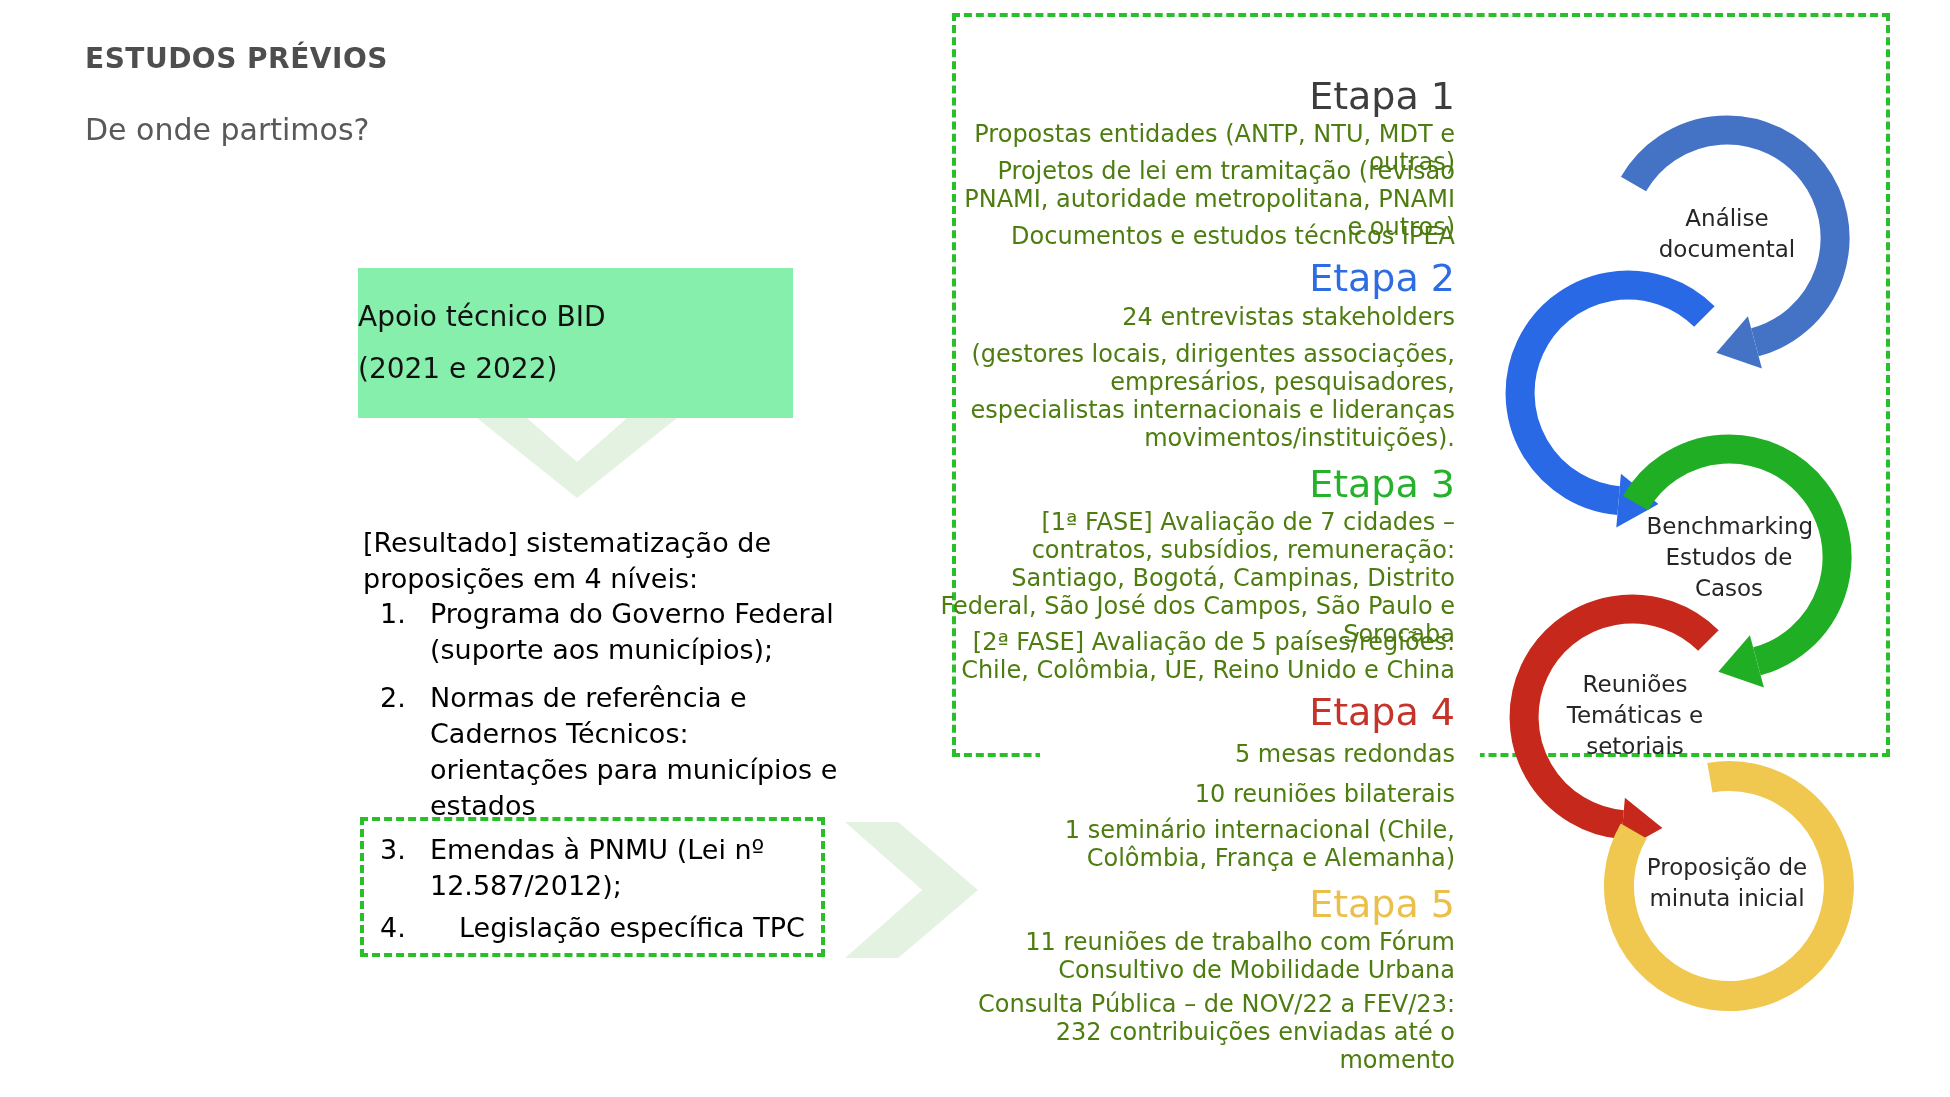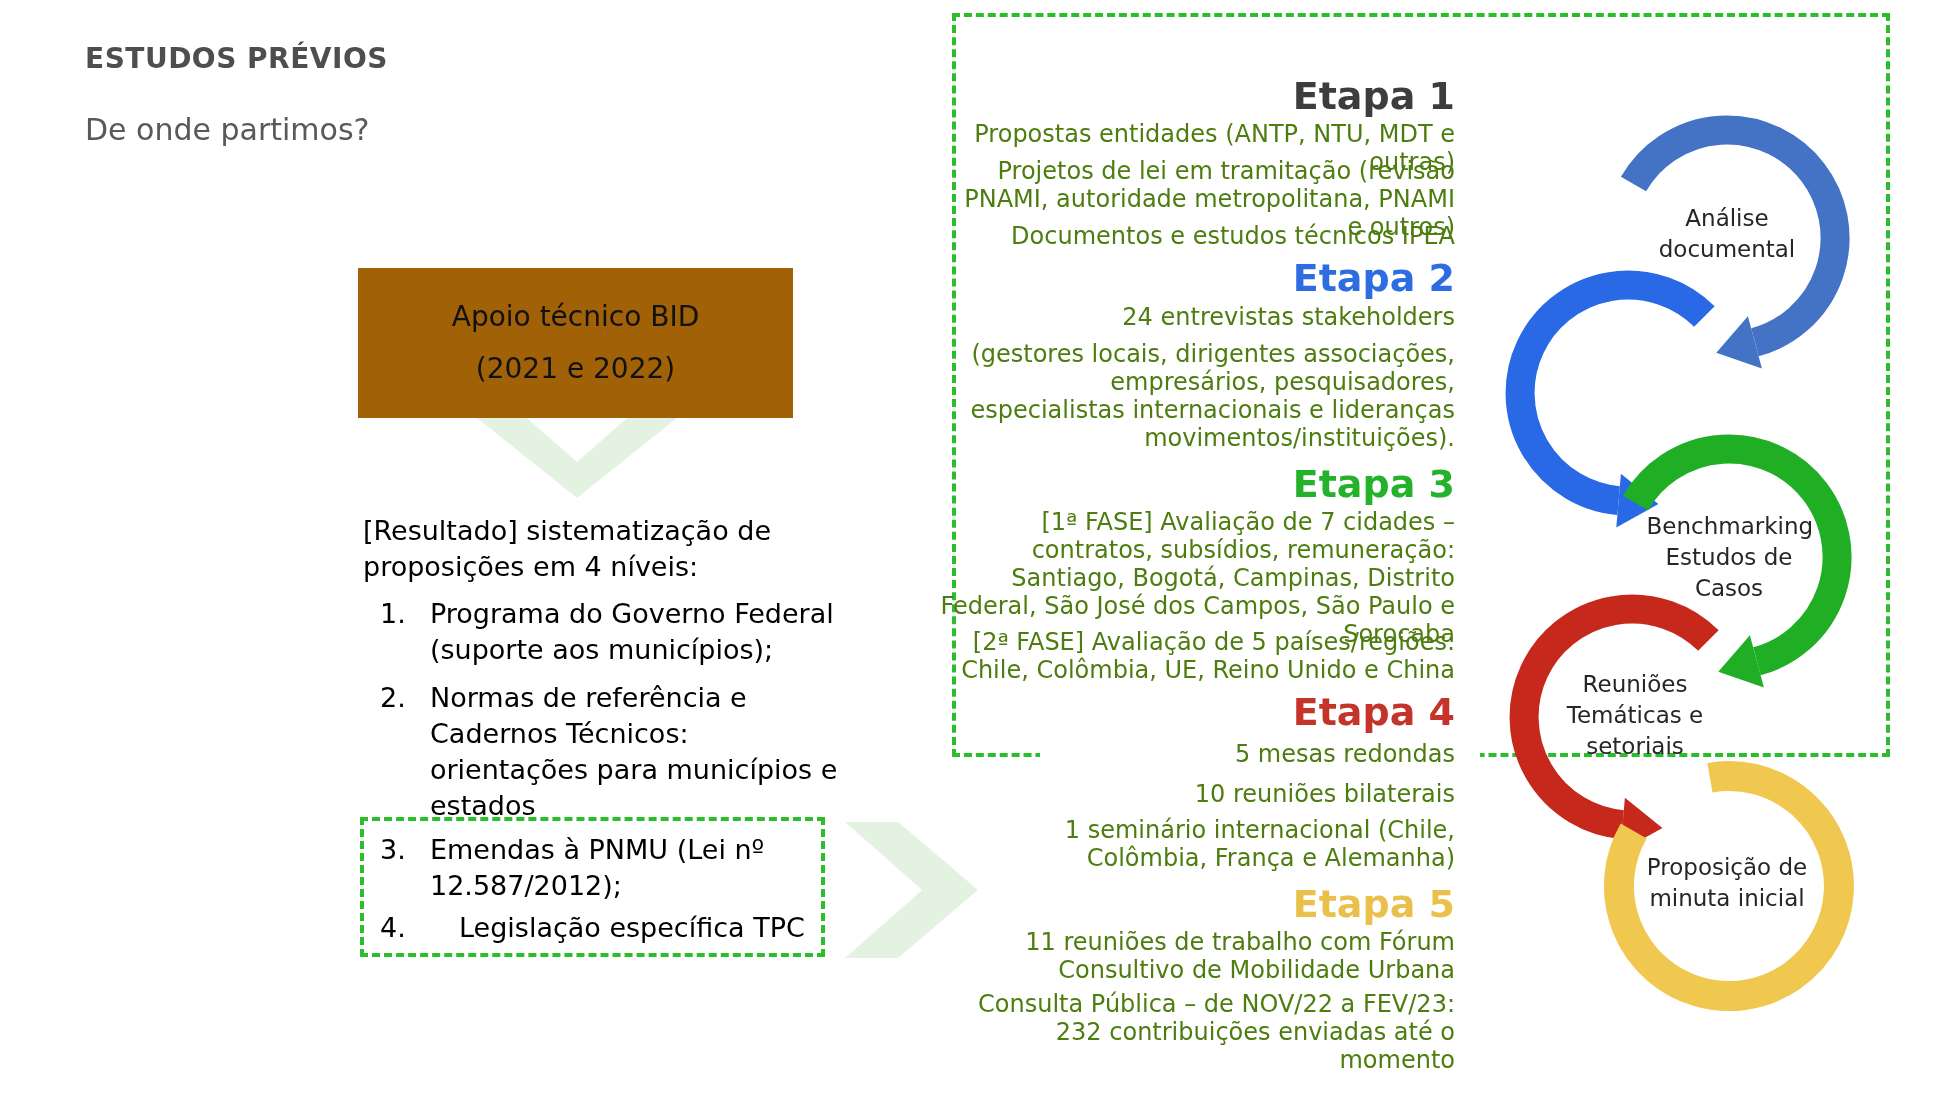--- a/index.html
+++ b/index.html
@@ -1,43 +1,43 @@
 <!DOCTYPE html>
 <html><head>
 <meta charset="utf-8">
 <style>
   html,body{margin:0;padding:0;background:#fff;}
   .canvas{position:relative;width:1950px;height:1097px;background:#ffffff;overflow:hidden;
           font-family:"DejaVu Sans","Liberation Sans",sans-serif;color:#1a1a1a;}
   
   .title{position:absolute;left:85px;top:42px;font-size:28px;font-weight:bold;color:#4e4e4e;letter-spacing:.5px;}
   .subtitle{position:absolute;left:85px;top:112px;font-size:30px;color:#595959;}
-  .support-box{position:absolute;left:358px;top:268px;width:435px;height:150px;background:#a16207;
-               display:flex;flex-direction:column;justify-content:center;align-items:center;}
+  .support-box{position:absolute;left:358px;top:268px;width:435px;height:150px;background:#86efac;
+               display:flex;flex-direction:column;justify-content:center;align-items:flex-start;}
   .support-box .l1,.support-box .l2{font-size:28px;color:#111;line-height:52px;}
   .down-arrow{position:absolute;left:477px;top:418px;width:200px;height:80px;background:#e4f3e1;
               clip-path:polygon(0% 0%,25% 0%,50% 55%,75% 0%,100% 0%,50% 100%);}
-  .result-text{position:absolute;left:363px;top:513px;width:460px;font-size:27px;line-height:36px;color:#000;}
+  .result-text{position:absolute;left:363px;top:525px;width:460px;font-size:27px;line-height:36px;color:#000;}
   .num-item{position:absolute;display:flex;font-size:27px;line-height:36px;color:#000;}
   .num-item .num{width:50px;flex:none;}
   .item1{left:380px;top:596px;} .item1 .txt{width:420px;}
   .item2{left:380px;top:680px;} .item2 .txt{width:420px;}
   .item3{left:380px;top:832px;} .item3 .txt{width:360px;}
   .item4{left:380px;top:910px;} .item4 .txt{width:360px;margin-left:29px;}
   .small-dash-box{position:absolute;left:360px;top:817px;width:465px;height:140px;
                   border:4px dashed #2abf2a;box-sizing:border-box;z-index:0;}
   .right-chevron{position:absolute;left:845px;top:822px;width:133px;height:136px;background:#e4f3e1;
                  clip-path:polygon(0% 0%,40% 0%,100% 50%,40% 100%,0% 100%,58% 50%);}
   
   .big-dash-box{position:absolute;left:952px;top:13px;width:938px;height:744px;
                 border:4px dashed #2abf2a;box-sizing:border-box;z-index:0;}
   .dash-mask{position:absolute;left:1040px;top:748px;width:440px;height:18px;background:#fff;z-index:1;}
   
   .rblock{position:absolute;right:495px;width:505px;text-align:right;z-index:2;}
-  .rhead{font-size:38px;font-weight:bold;line-height:40px;}
+  .rhead{font-size:38px;font-weight:normal;line-height:40px;}
   .rpar{font-size:24px;line-height:28px;color:#4d7c0f;}
   .e1{color:#3d3d3d;} .e2{color:#2e6ce2;} .e3{color:#23b229;} .e4{color:#c5342a;} .e5{color:#eac04a;}
   
   .cycle-svg{position:absolute;left:1500px;top:80px;z-index:3;}
   .cycle-label{position:absolute;width:220px;z-index:4;display:flex;justify-content:center;text-align:center;
                font-size:23px;line-height:31px;color:#262626;}
 </style>
 </head>
 <body>
 

